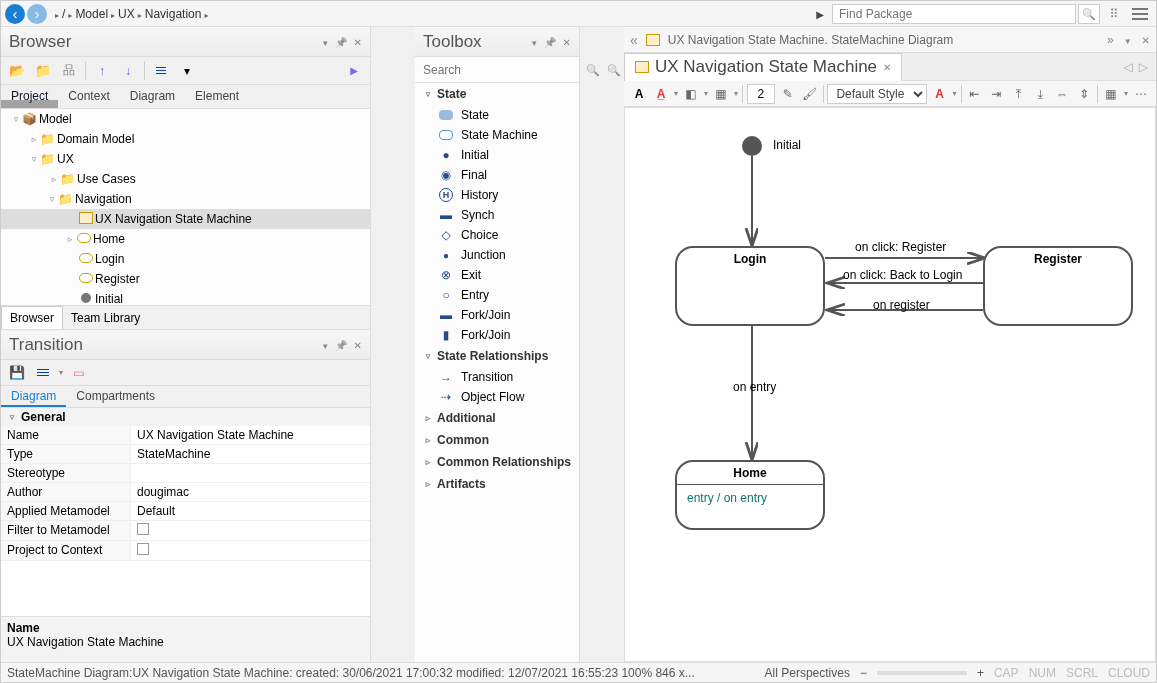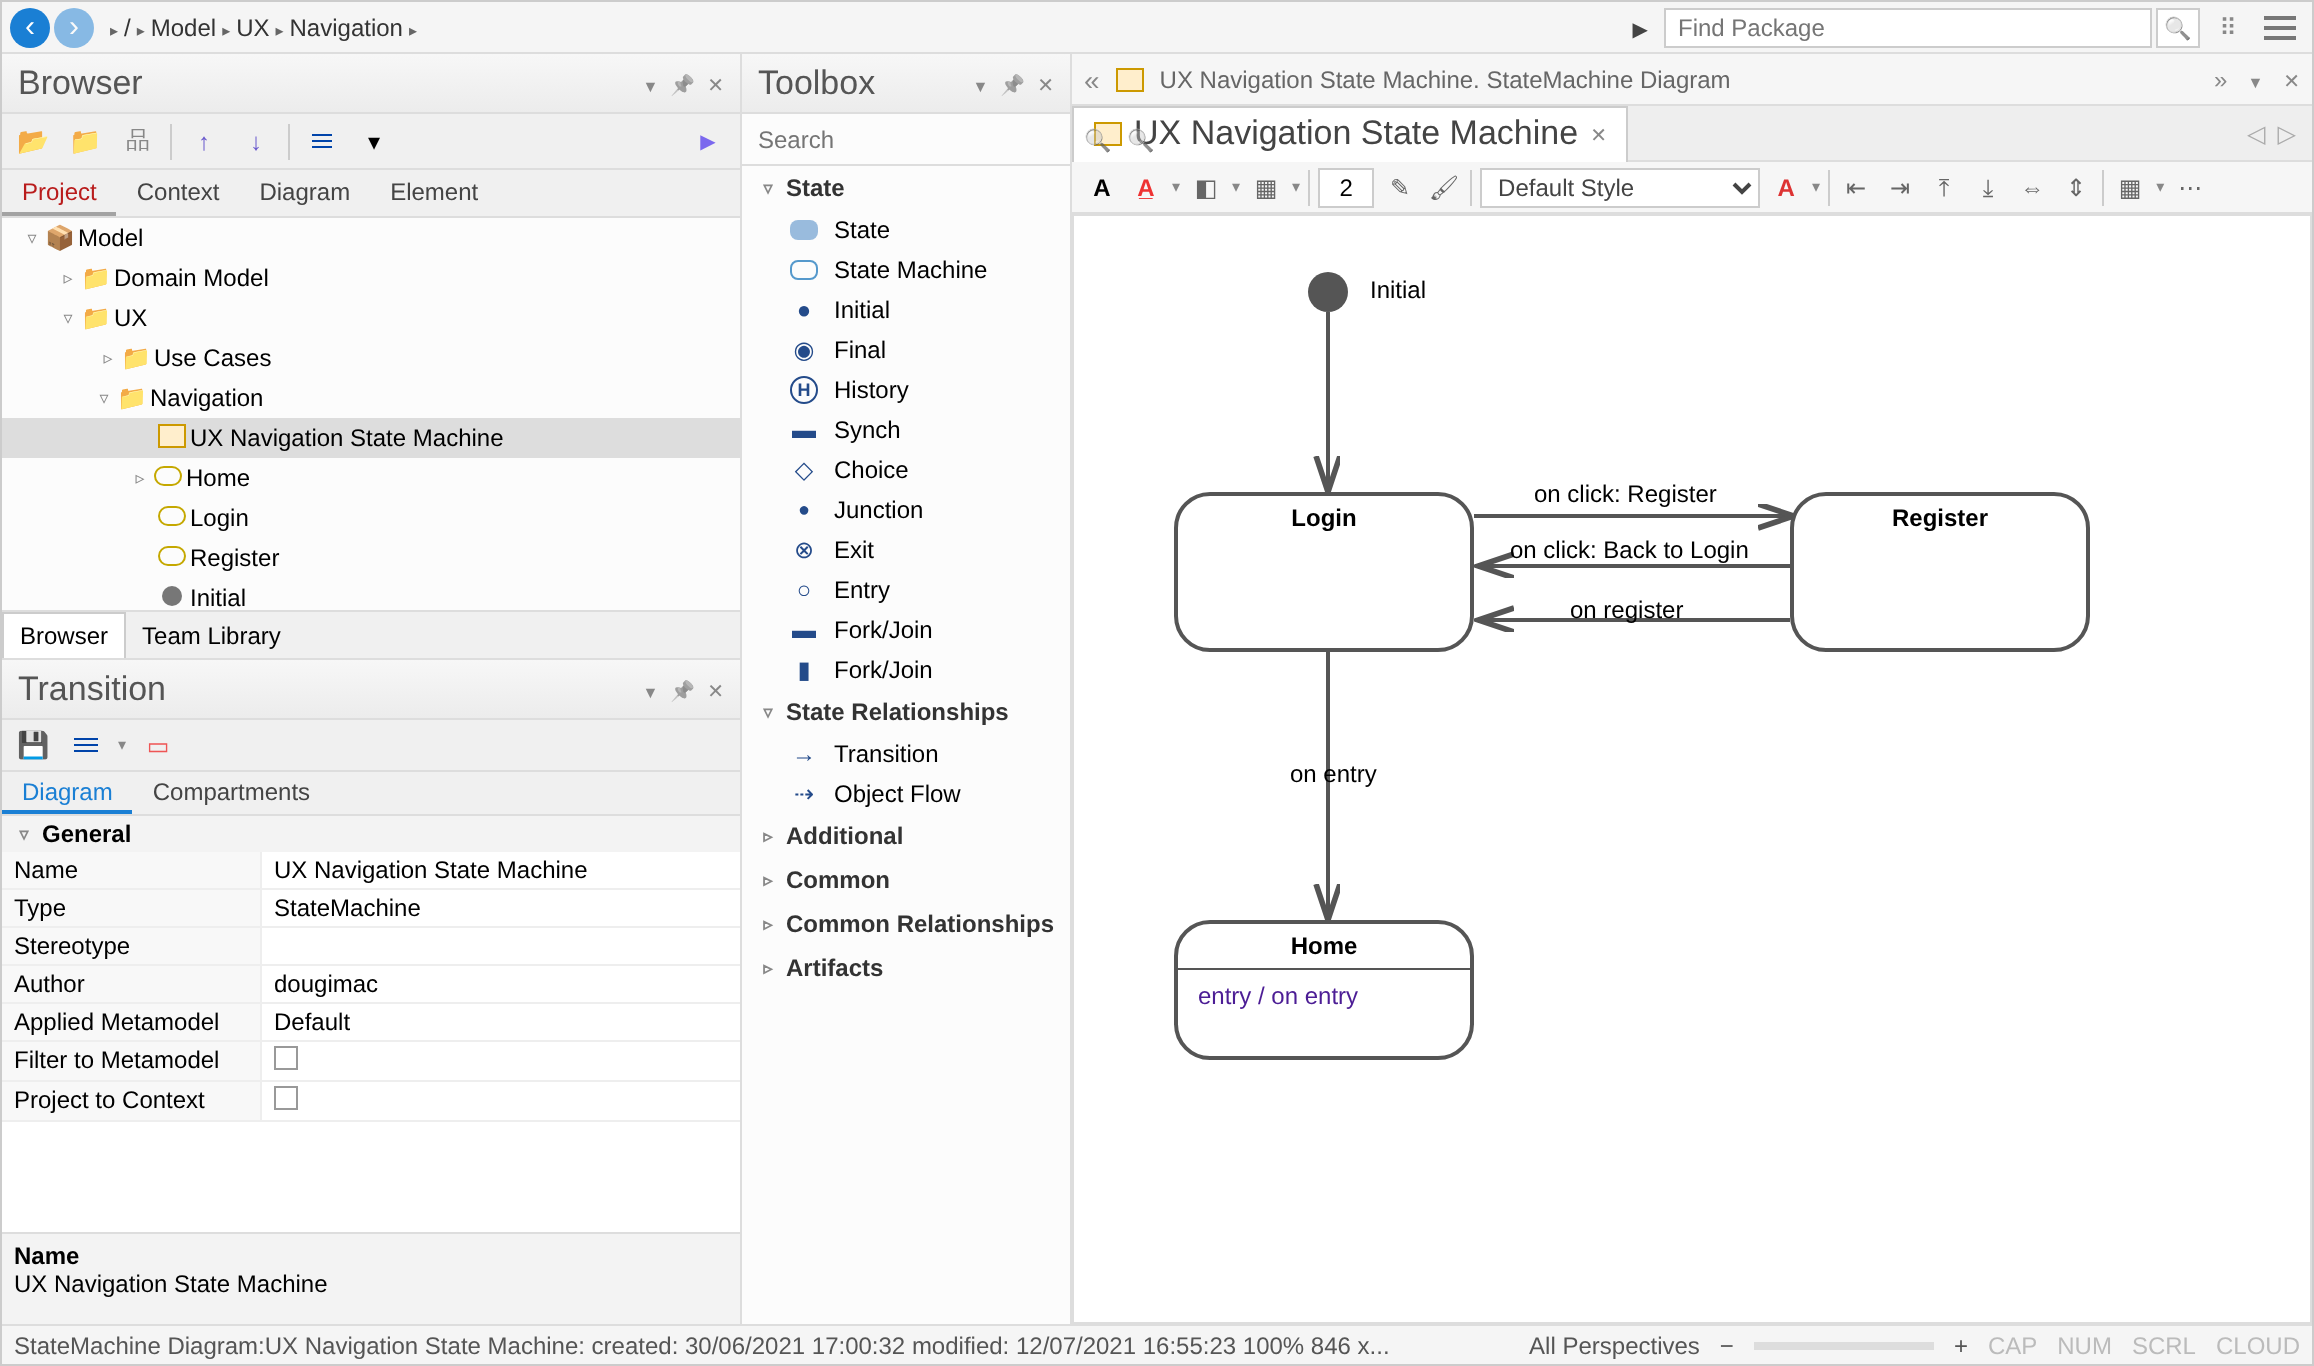--- a/index.html
+++ b/index.html
@@ -18,21 +18,21 @@
 .nav-play::before { content: "▶"; color: #444; font-size: 10px; margin: 0 6px;}
 .find-pkg { width: 244px; height: 20px; border: 1px solid #ccc; padding: 0 6px; font-size: 12px; color: #999; }
 .nav-search-btn { width: 22px; height: 20px; border:1px solid #ccc; display:flex;justify-content:center;align-items:center;background:#fff;}
 .nav-icon-btn { width: 24px; height: 22px; display:flex;justify-content:center;align-items:center;}
 .search-glyph::before { content:"🔍"; font-size:11px; filter:grayscale(1) opacity(.7);}
 .persp-glyph::before { content:"⠿"; color:#888;}
 .hamburger { display:flex; flex-direction:column; gap:3px; justify-content:center;}
 .hamburger span{width:16px;height:2px;background:#777;}
 
 
-.main { flex:1; display:flex; min-height:0; }
+.main { flex:1; display:flex; min-height:0;gap:44px; }
 .left-col { width: 370px; display:flex; flex-direction:column; border-right:1px solid #ddd;}
 .mid-col  { width: 165px; display:flex; flex-direction:column; border-right:1px solid #ddd; background:#fcfcfc;}
 .right-col{ flex:1; display:flex; flex-direction:column; min-width:0; background:#f8f8f8;}
 
 
 .panel-hdr { height: 30px; background: linear-gradient(#f7f7f7,#ececec); border-bottom:1px solid #ddd; display:flex; align-items:center; padding:0 8px; }
 .panel-hdr .title { font-size: 17px; color:#555; font-weight:400; }
 .panel-hdr .ctrls { margin-left:auto; display:flex; gap:6px; color:#888;}
 .ctrl-dd::before{content:"▼"; font-size:8px;}
 .ctrl-pin::before{content:"📌"; font-size:10px; filter:grayscale(1) opacity(.6);}
@@ -45,21 +45,21 @@
 .folder-open::before{content:"📁"; font-size:13px;}
 .tb-struct::before{content:"品"; color:#888;}
 .tb-sep{width:1px;height:18px;background:#ccc;}
 .tb-up::before{content:"↑"; color:#6a5acd;}
 .tb-down::before{content:"↓"; color:#6a5acd;}
 .tb-ham{display:flex;flex-direction:column;gap:2px;} .tb-ham span{width:10px;height:1px;background:#04a;}
 .tb-play::before{content:"▶";color:#7b68ee;font-size:10px;}
 
 .browser-tabs { height: 24px; border-bottom:1px solid #ddd; display:flex; }
 .btab { padding: 4px 10px; color:#444; cursor:default;}
-.btab.active { border-bottom: 2px solid #a3a3a3; color:#b91c1c;text-align:right;}
+.btab.active { border-bottom: 8px solid #a3a3a3; color:#0f172a;text-align:right;}
 
 .tree { height:196px; overflow:auto; background:#fcfcfc; }
 .tree-row { display:flex; align-items:center; height:20px; cursor:default; }
 .tree-row.sel { background:#ddd; }
 .tri{width:10px;display:inline-block;color:#888;font-size:9px;text-align:center;}
 .tri-open::before{content:"▿";}
 .tri-closed::before{content:"▹";}
 .node-icon{width:18px;text-align:center;font-size:12px;}
 .pkg::before{content:"📁"; font-size:12px;}
 .model::before{content:"📦"; font-size:12px;}
@@ -524,21 +524,21 @@
         <div class="state-box state-no-line" style="left:50px;top:138px;width:150px;height:80px">
           <div class="state-hdr">Login</div>
         </div>
 
         <div class="state-box state-no-line" style="left:358px;top:138px;width:150px;height:80px">
           <div class="state-hdr">Register</div>
         </div>
 
         <div class="state-box" style="left:50px;top:352px;width:150px;height:70px">
           <div class="state-hdr">Home</div>
-          <div style="padding:6px 10px;color:#4c1d95">entry / on entry</div>
+          <div style="padding:6px 10px;color:#0f766e">entry / on entry</div>
         </div>
 
         <div style="position:absolute;left:230px;top:132px">on click: Register</div>
         <div style="position:absolute;left:218px;top:160px">on click: Back to Login</div>
         <div style="position:absolute;left:248px;top:190px">on register</div>
         <div style="position:absolute;left:108px;top:272px">on entry</div>
       </div>
     </div>
   </div>
 </div>

